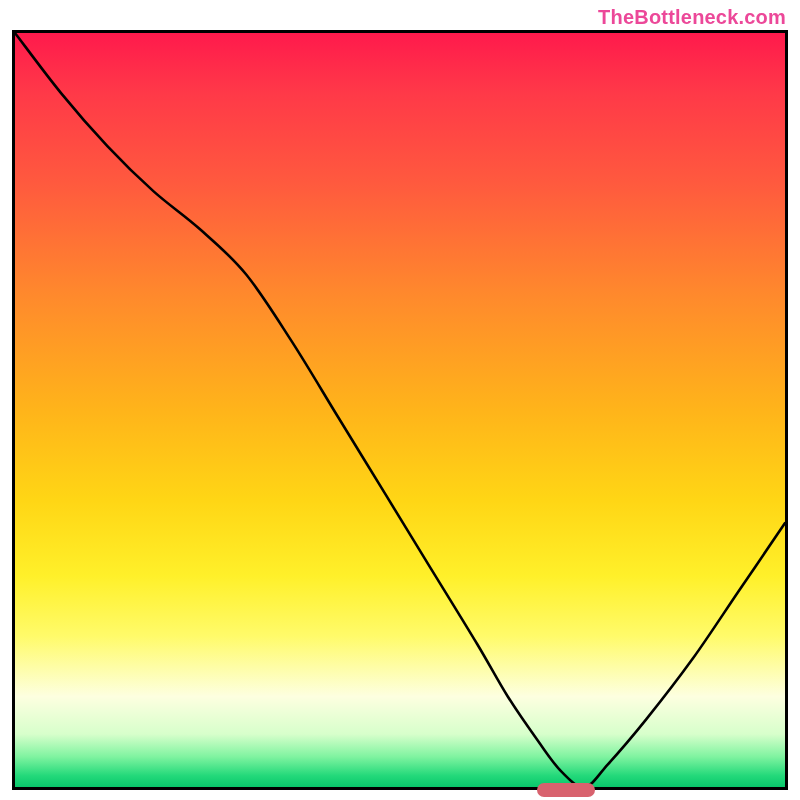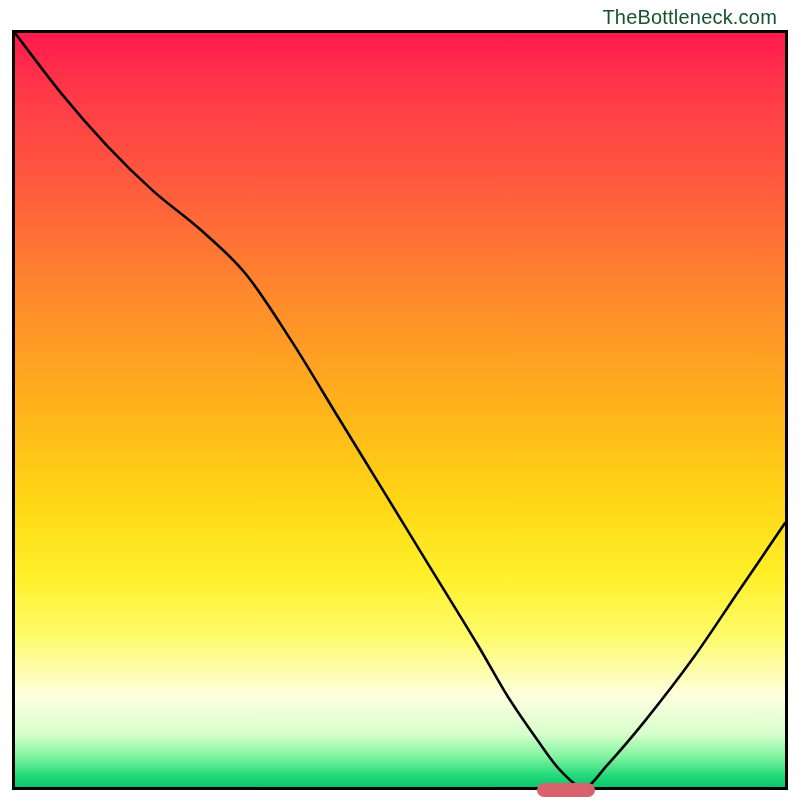--- a/index.html
+++ b/index.html
@@ -37,24 +37,24 @@
       #fdffe0 88%,
       #d7ffcb 93%,
       #7ff3a0 96%,
       #23d97a 98.5%,
       #09c76b 100%
     );
   }
   .watermark {
     position: absolute;
     top: 6px;
-    right: 23px;
-    color: #14532d;
+    right: 14px;
+    color: #ec4899;
     font-size: 20px;
-    font-weight: 400;
+    font-weight: 700;
     letter-spacing: 0.2px;
     user-select: none;
   }
   svg.curve-layer {
     position: absolute;
     inset: 0;
     width: 100%;
     height: 100%;
     overflow: visible;
   }

